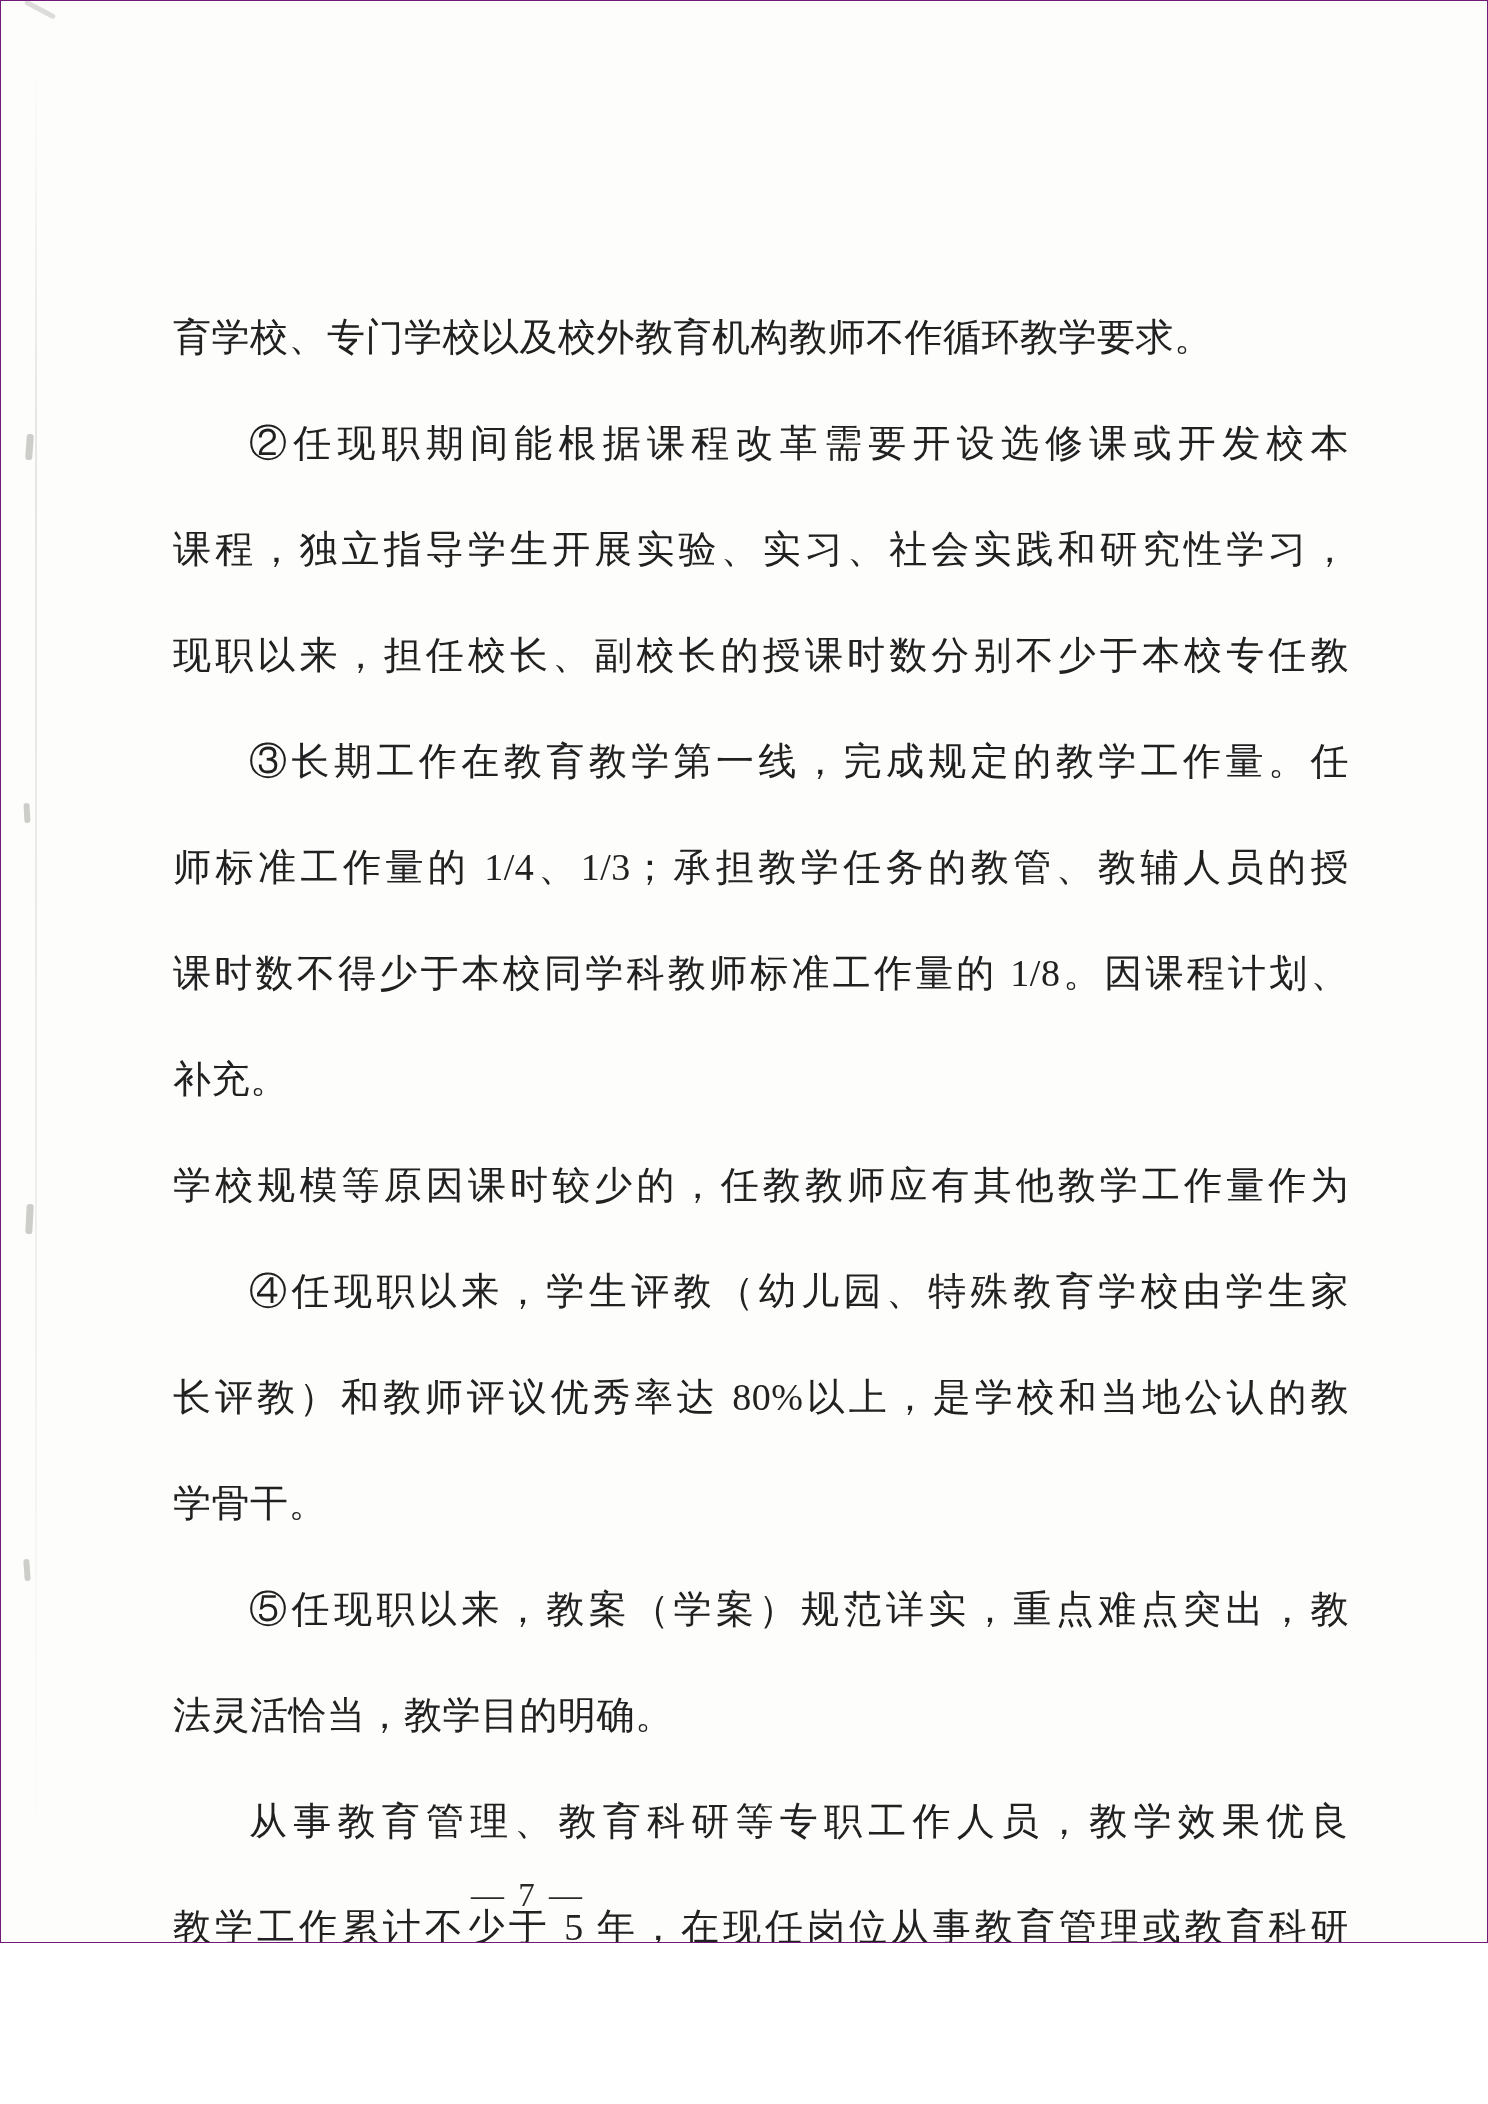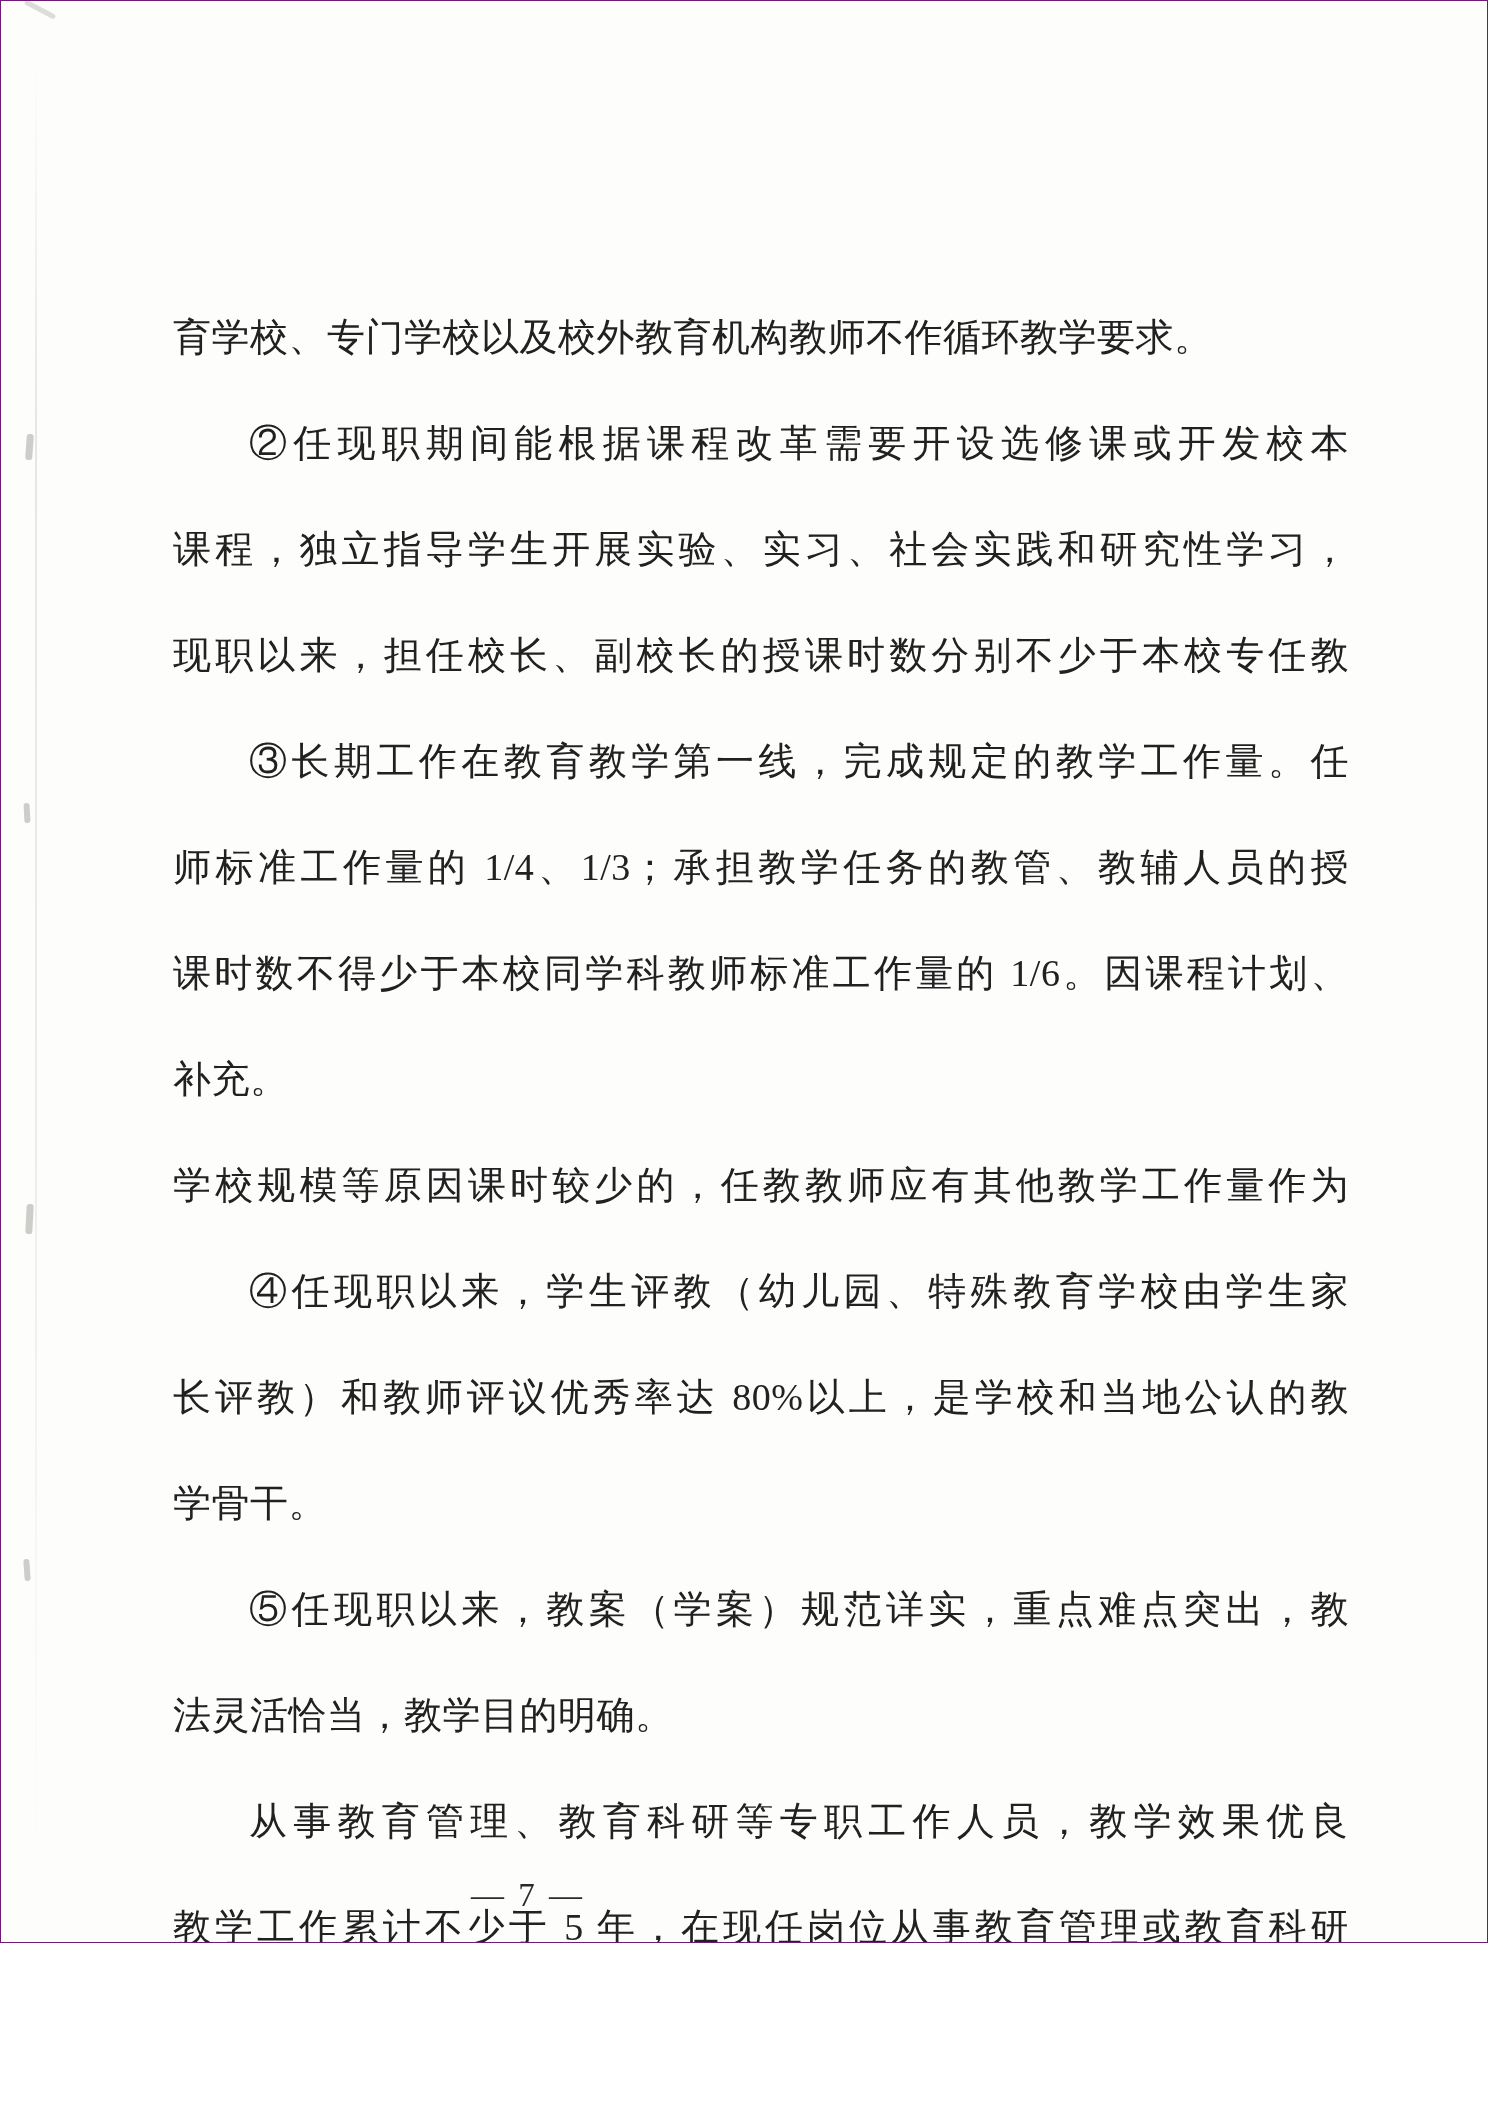--- a/index.html
+++ b/index.html
@@ -94,21 +94,21 @@
   <div class="scan-mark mark-3"></div>
   <div class="scan-mark mark-4"></div>
 
   <main class="content">
     <p class="line end">育学校、专门学校以及校外教育机构教师不作循环教学要求。</p>
     <p class="line fill indent">②任现职期间能根据课程改革需要开设选修课或开发校本</p>
     <p class="line fill">课程，独立指导学生开展实验、实习、社会实践和研究性学习，</p>
     <p class="line fill">现职以来，担任校长、副校长的授课时数分别不少于本校专任教</p>
     <p class="line fill indent">③长期工作在教育教学第一线，完成规定的教学工作量。任</p>
     <p class="line fill">师标准工作量的 1/4、1/3；承担教学任务的教管、教辅人员的授</p>
-    <p class="line fill">课时数不得少于本校同学科教师标准工作量的 1/6。因课程计划、</p>
+    <p class="line fill">课时数不得少于本校同学科教师标准工作量的 1/8。因课程计划、</p>
     <p class="line end">补充。</p>
     <p class="line fill">学校规模等原因课时较少的，任教教师应有其他教学工作量作为</p>
     <p class="line fill indent">④任现职以来，学生评教（幼儿园、特殊教育学校由学生家</p>
     <p class="line fill">长评教）和教师评议优秀率达 80%以上，是学校和当地公认的教</p>
     <p class="line end">学骨干。</p>
     <p class="line fill indent">⑤任现职以来，教案（学案）规范详实，重点难点突出，教</p>
     <p class="line end">法灵活恰当，教学目的明确。</p>
     <p class="line fill indent">从事教育管理、教育科研等专职工作人员，教学效果优良</p>
     <p class="line fill">教学工作累计不少于 5 年，在现任岗位从事教育管理或教育科研</p>
 

